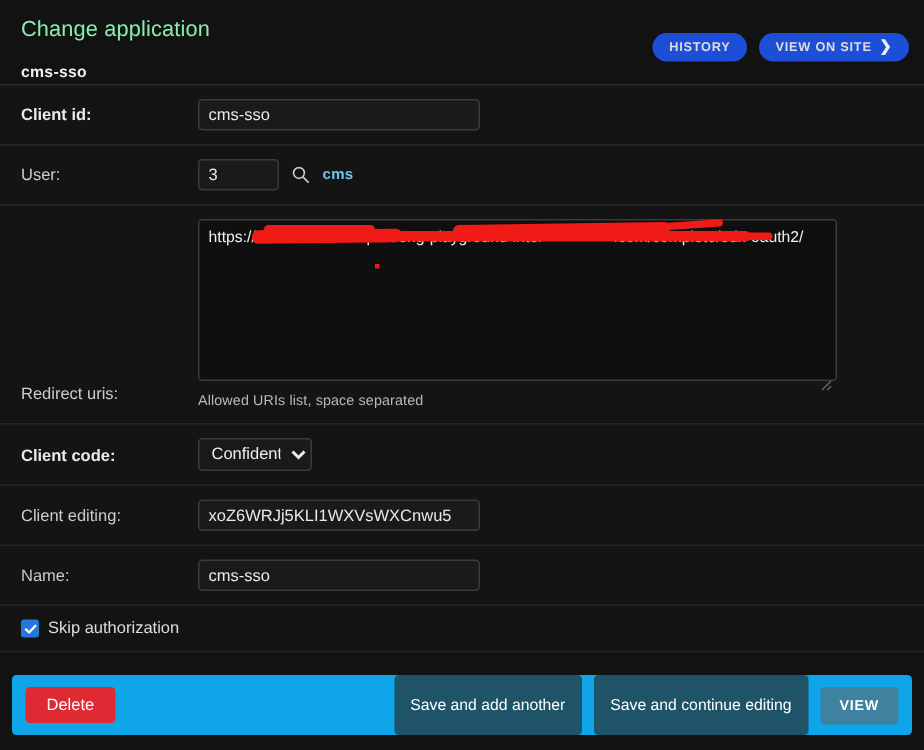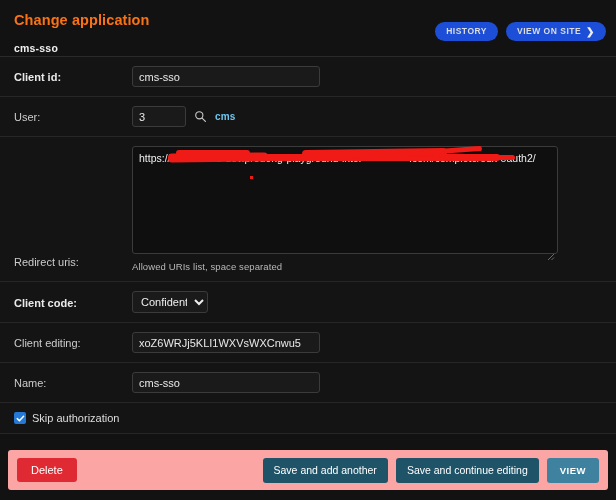--- a/index.html
+++ b/index.html
@@ -18,22 +18,22 @@
   }
 
   
   .header {
     position: relative;
     height: 56px;
     padding: 6px 12px 0 14px;
   }
   .page-title {
     font-size: 14.5px;
-    font-weight: 700;
-    color: #f97316;
+    font-weight: 400;
+    color: #86efac;
     letter-spacing: .1px;
     margin: 4px 0 0 0;
     line-height: 20px;
   }
   .object-tools {
     position: absolute;
     right: 10px;
     top: 22px;
     display: flex;
     gap: 8px;
@@ -236,21 +236,21 @@
     font-size: 11px;
     color: #ddd;
   }
 
   
   .submit-row {
     position: absolute;
     left: 8px; right: 8px;
     bottom: 10px;
     height: 40px;
-    background: #fca5a5;
+    background: #0ea5e9;
     border-radius: 3px;
     display: flex;
     align-items: center;
     padding: 0 9px;
   }
   .btn {
     border: none;
     border-radius: 3px;
     font-family: "Liberation Sans", sans-serif;
     cursor: pointer;
@@ -261,21 +261,21 @@
     background: #e02a33;
     font-size: 11px;
     padding: 5px 14px;
     height: 24px;
   }
   .spacer { flex: 1; }
   .btn-secondary {
     background: #1e5368;
     font-size: 10.5px;
     padding: 5px 11px;
-    height: 25px;
+    height: 40px;
     margin-left: 8px;
   }
   .btn-save {
     background: #3f82a0;
     font-size: 9.5px;
     font-weight: bold;
     letter-spacing: .5px;
     padding: 5px 13px;
     height: 25px;
     margin-left: 8px;

